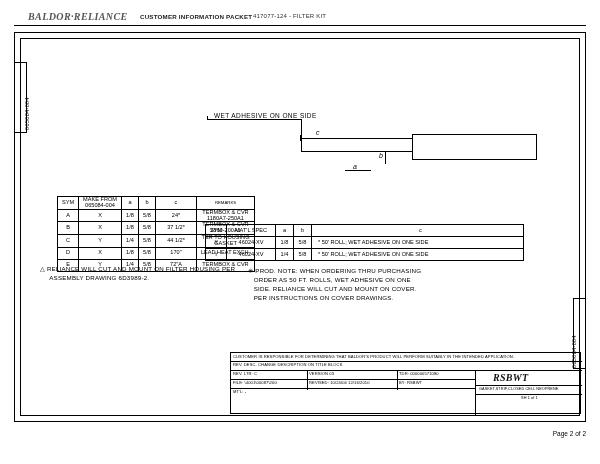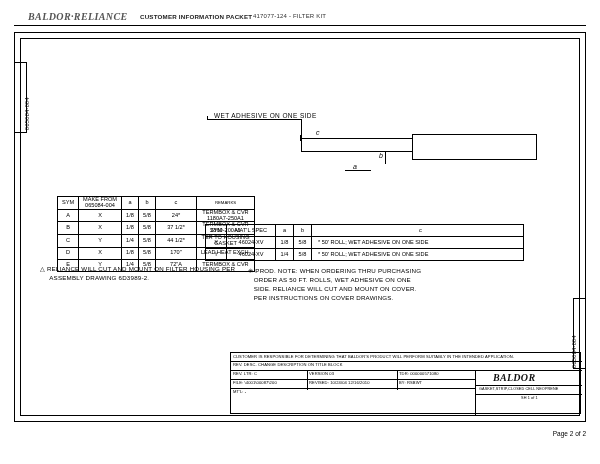--- a/index.html
+++ b/index.html
@@ -258,20 +258,20 @@
 
   <div class="tb-h" style="left:0;top:26px;width:245px;"></div>
   <div class="tb-cell" style="left:2px;top:27px;">FILE: \4001\00087\200</div>
   <div class="tb-cell" style="left:78px;top:27px;">REVISED: 10/24/04  12/16/2010</div>
   <div class="tb-cell" style="left:168px;top:27px;">BY:  RSBWT</div>
 
   <div class="tb-h" style="left:0;top:35px;width:245px;"></div>
   <div class="tb-cell" style="left:2px;top:36px;">MT'L: -</div>
 
   <div class="tb-v" style="left:244px;top:17px;height:45px;"></div>
-  <div class="brand" style="left:262px;top:19px;">BALDOR</div>
+  <div class="brand" style="left:262px;top:19px;">RSBWT</div>
   <div class="tb-h" style="left:244px;top:32px;width:107px;"></div>
   <div class="brandsub" style="left:248px;top:34px;">GASKET,STRIP,CLOSED CELL NEOPRENE</div>
   <div class="tb-h" style="left:244px;top:41px;width:107px;"></div>
   <div class="brandsub" style="left:290px;top:43px;">SH 1 of 1</div>
 </div>
 
 <div class="pagenum">Page 2 of 2</div>
 
 </body></html>

